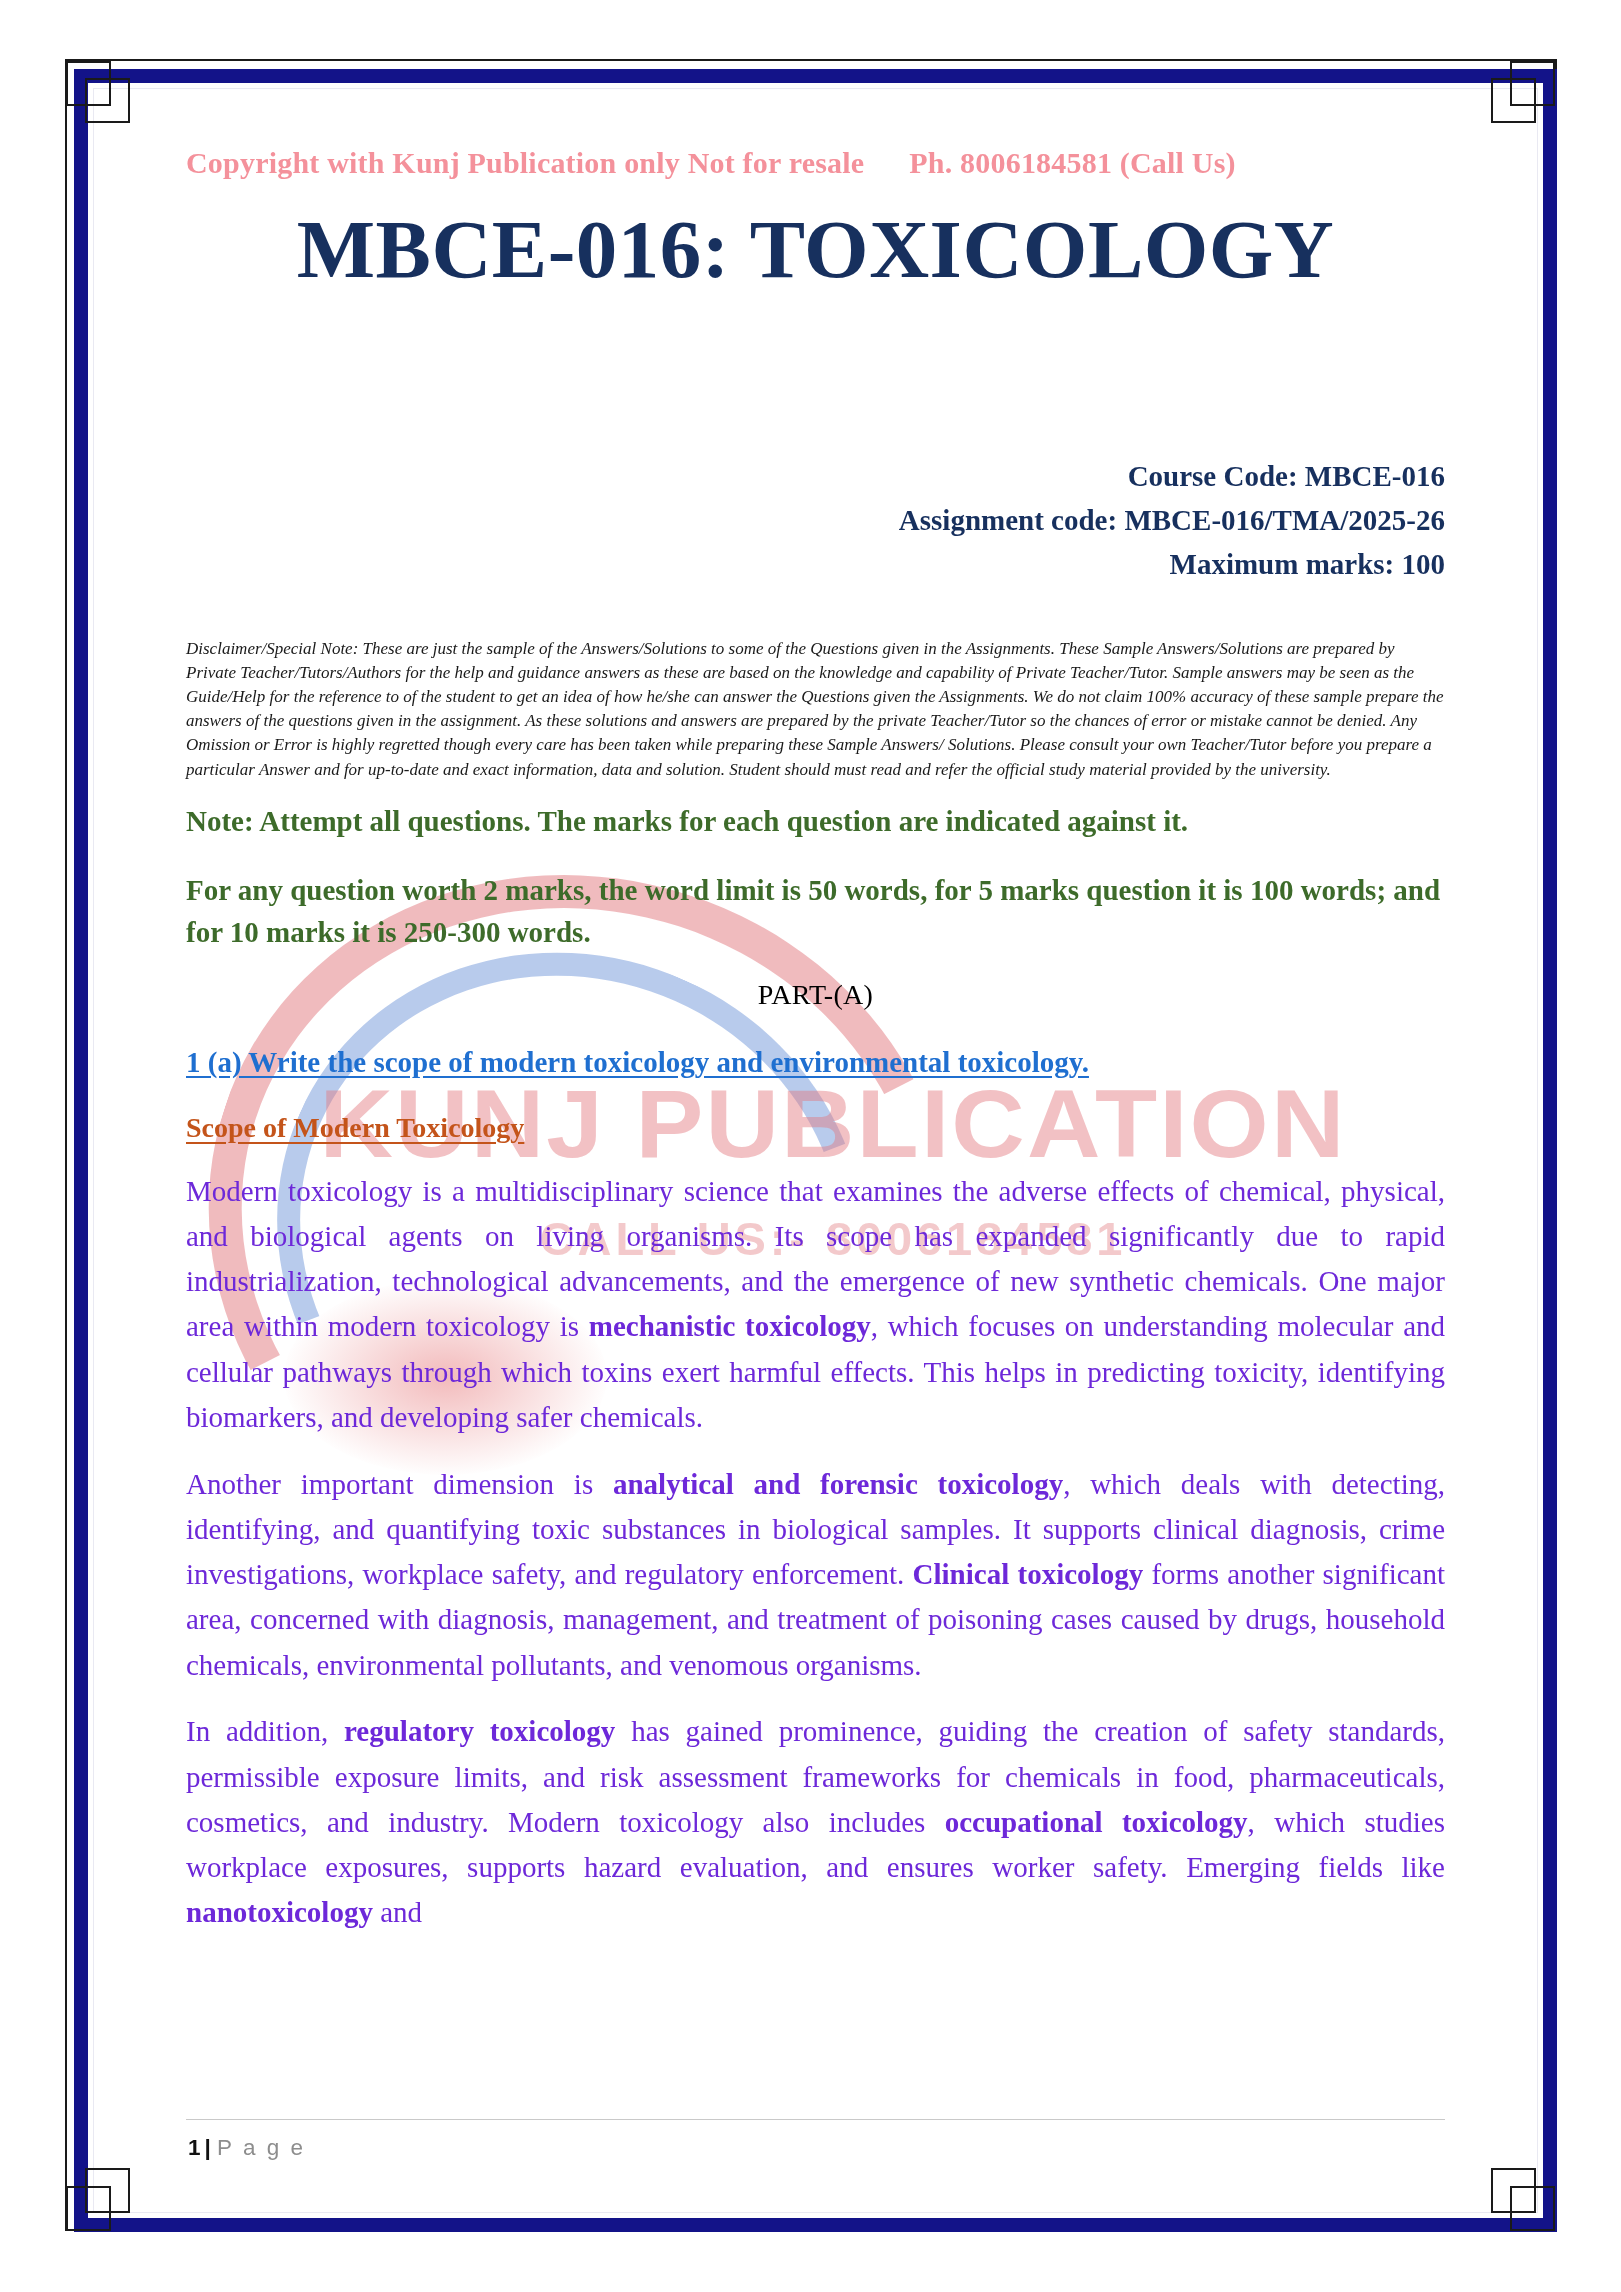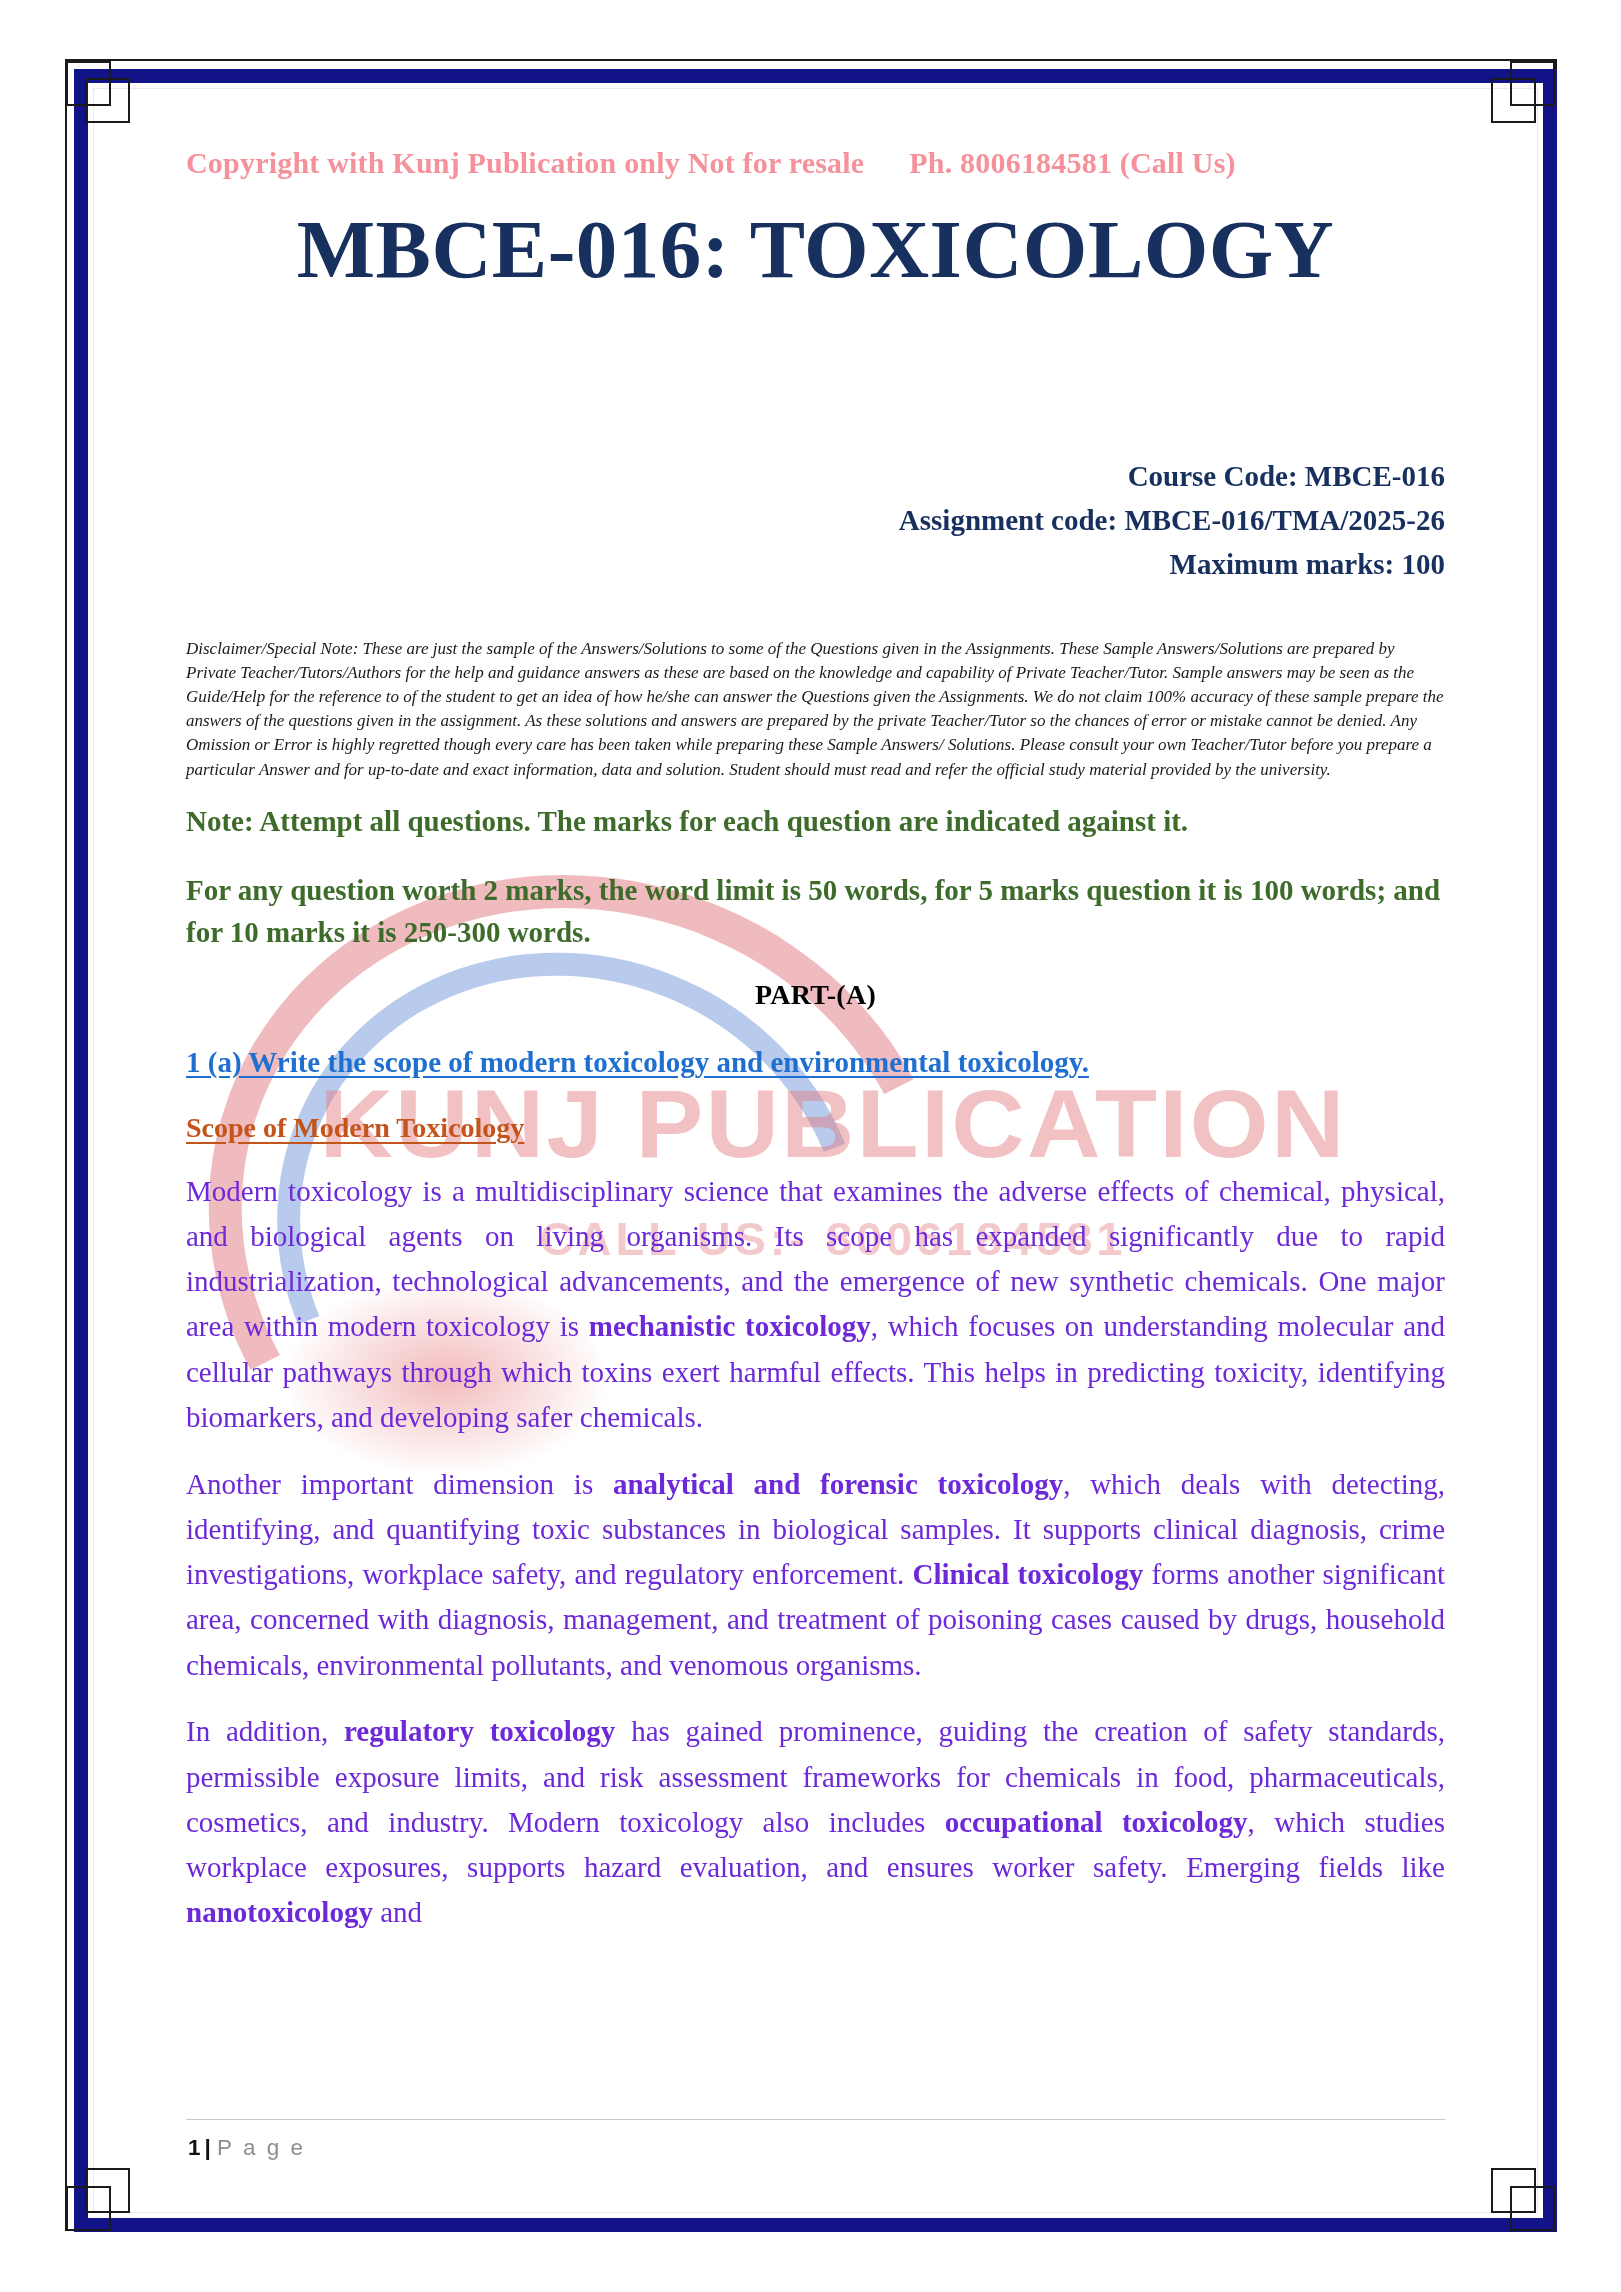--- a/index.html
+++ b/index.html
@@ -196,21 +196,21 @@
     font-size: 29px;
     color: #3d6b2a;
     line-height: 1.44;
     text-align: left;
   }
 
   .part-head {
     margin-top: 25.5px;
     text-align: center;
     font-family: "Liberation Serif", serif;
-    font-weight: bold;
+    font-weight: normal;
     font-size: 28px;
     color: #000000;
     letter-spacing: 0.3px;
   }
 
   .question {
     margin-top: 31px;
     font-family: "Liberation Serif", serif;
     font-weight: bold;
     font-size: 29px;

